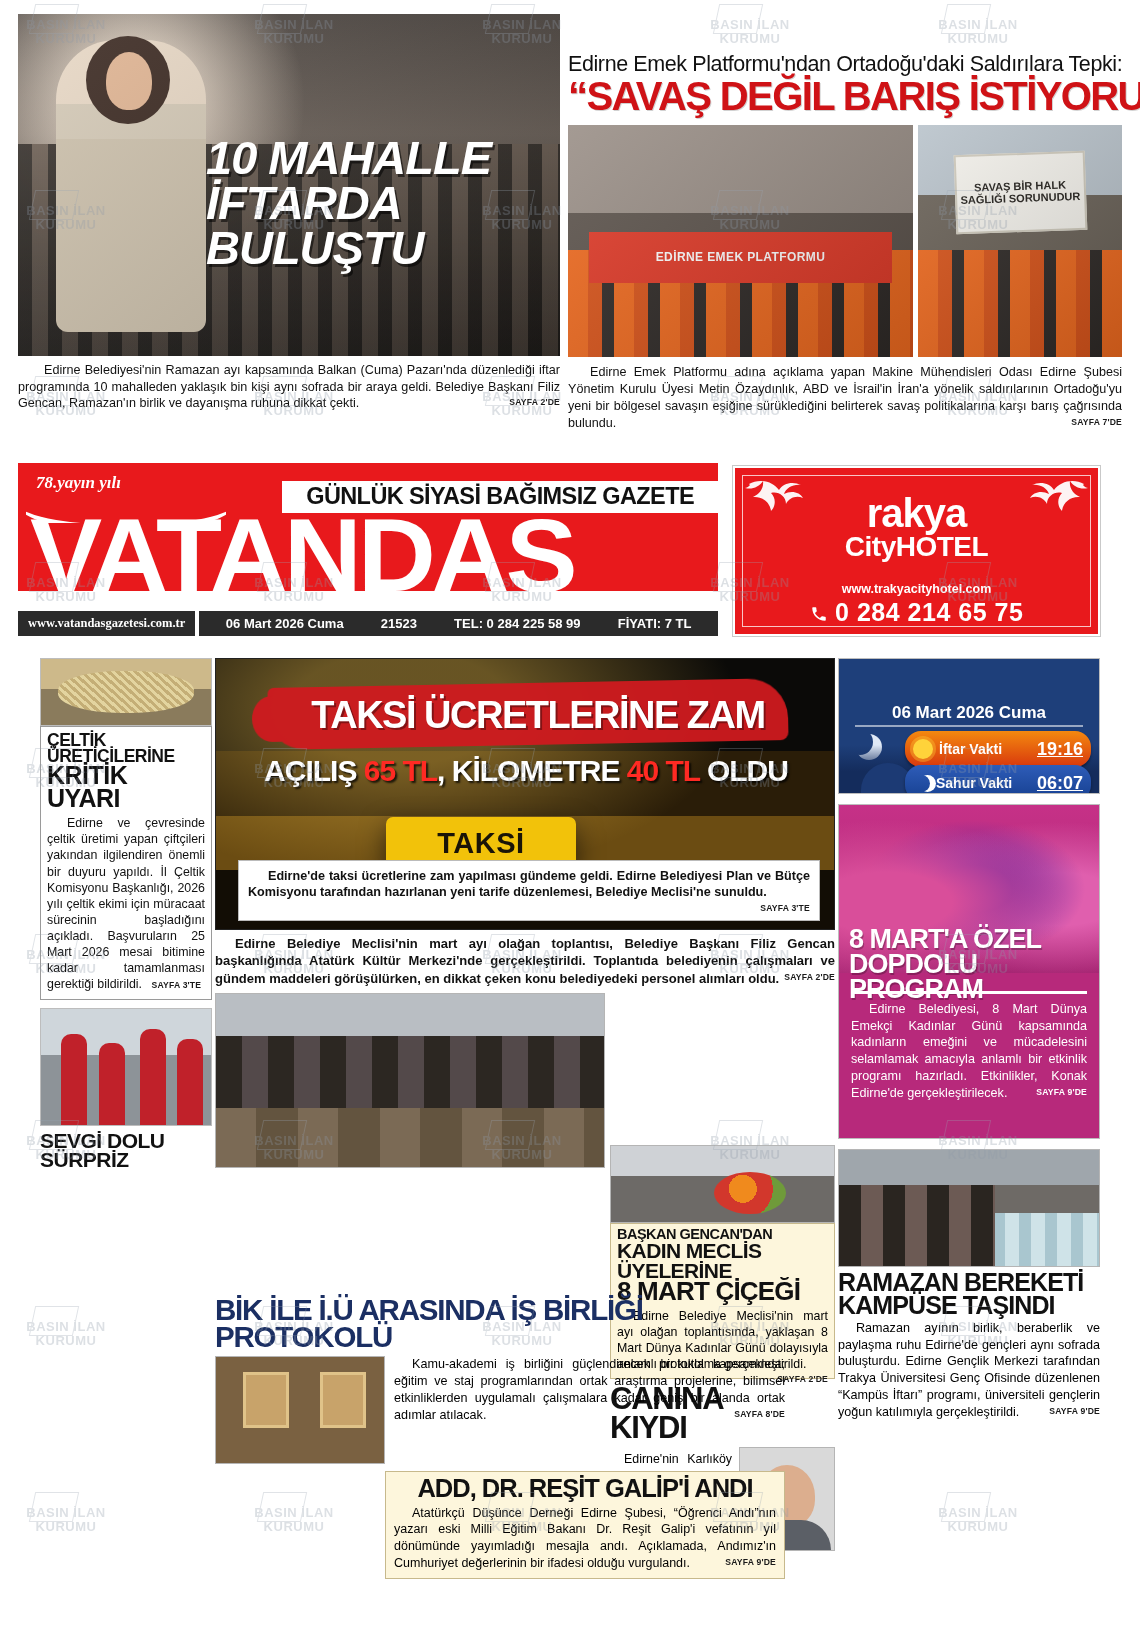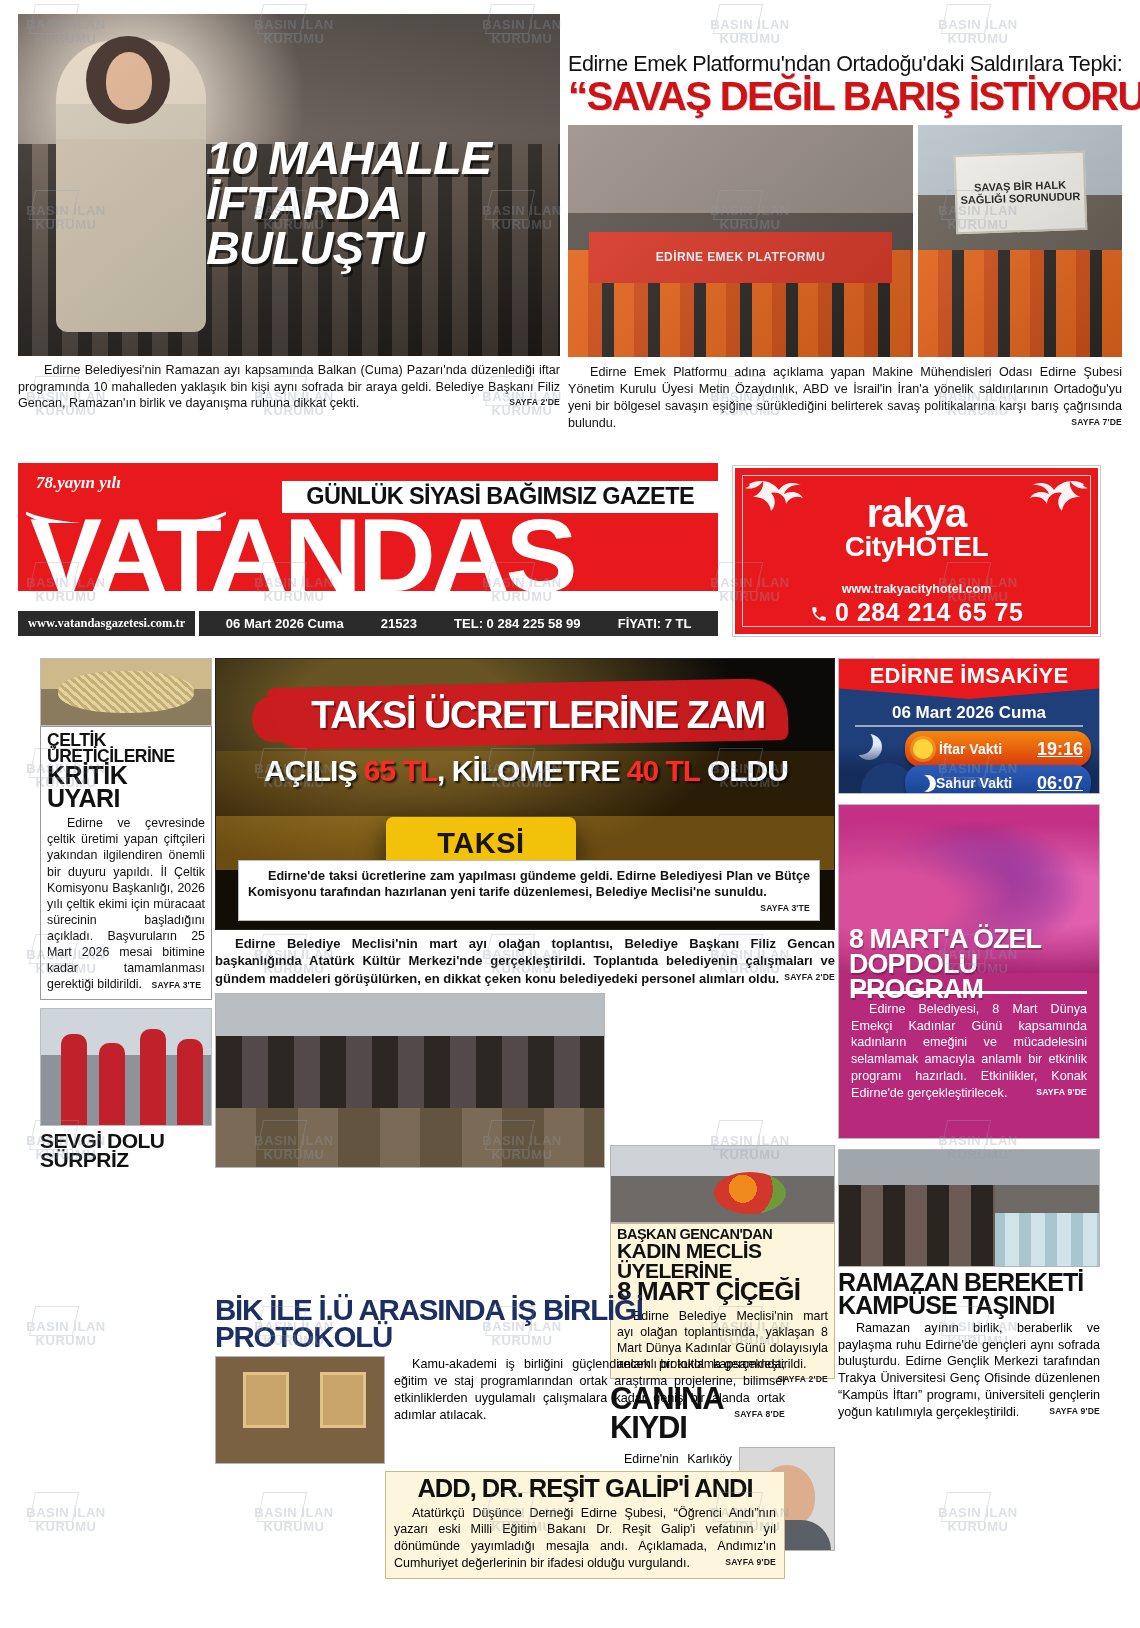--- a/index.html
+++ b/index.html
@@ -439,21 +439,20 @@
             <span class="lead">Atatürkçü Düşünce Derneği Edirne Şubesi, “Öğrenci Andı”nın yazarı eski Milli Eğitim Bakanı Dr. Reşit Galip'i vefatının yıl dönümünde yayımladığı mesajla andı. Açıklamada, Andımız'ın Cumhuriyet değerlerinin bir ifadesi olduğu vurgulandı.</span>
             <span class="sayfa sayfa-r">SAYFA 9'DE</span>
           </div>
         </div>
       </div>
     </div>
 
     <div class="colR">
 
       <div class="imsak">
-        <div class="rb">EDİRNE İMSAKİYE</div>
         <div class="dt">06 Mart 2026 Cuma</div>
         <div class="divline"></div>
         <div class="moon"></div>
         <div class="mosque"></div>
         <div class="pill iftar">
           <span class="sun"></span>
           <span>İftar Vakti</span>
           <span class="t">19:16</span>
         </div>
         <div class="pill sahur">

